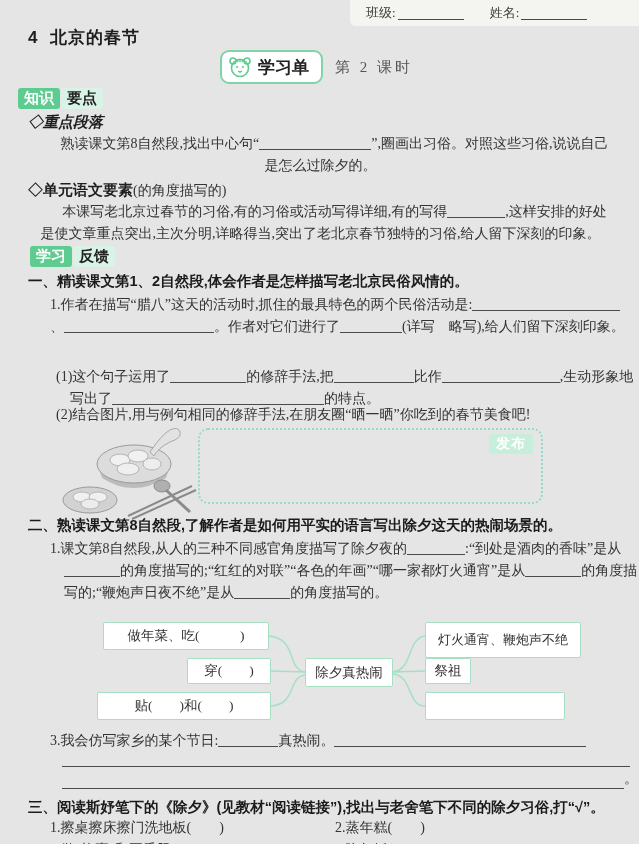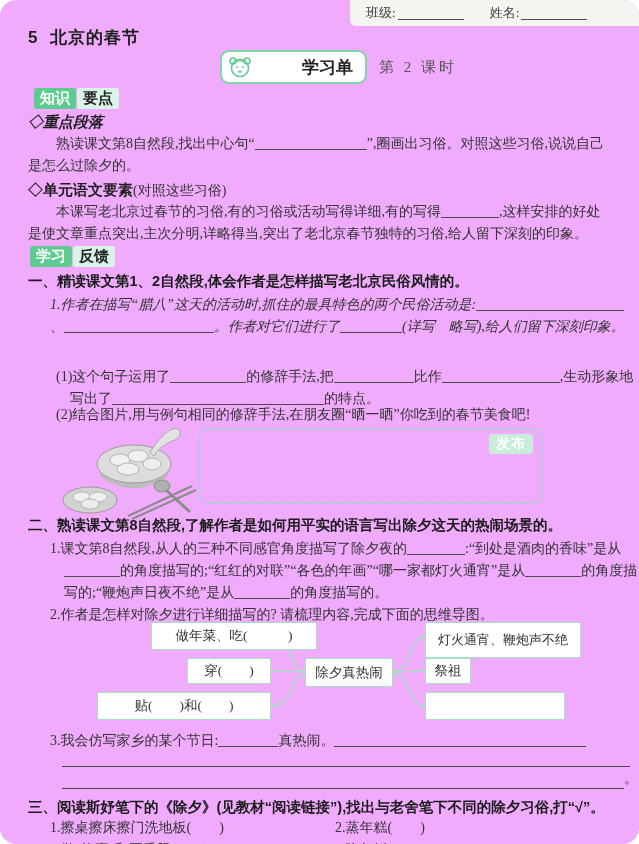--- a/index.html
+++ b/index.html
@@ -1,34 +1,34 @@
 <!DOCTYPE html>
 <html><head>
 <meta charset="utf-8">
 <style>
   html,body{margin:0;padding:0;background:#ffffff;}
-  .page{position:relative;width:639px;height:844px;overflow:hidden;background:#f0abfc;
-        font-family:"Liberation Serif",serif;color:#333;font-size:14px;border-radius:16px;}
+  .page{position:relative;width:639px;height:844px;overflow:hidden;background:#e5e5e5;
+        font-family:"Liberation Serif",serif;color:#333;font-size:14px;}
   .abs{position:absolute;}
   .sans{font-family:"Liberation Sans",sans-serif;}
   .bold{font-weight:bold;color:#1e1e1e;}
   .para{line-height:22px;}
-  .indent{text-indent:2em;}
+  .indent{text-indent:2em;text-align:center;}
   .blank{display:inline-block;border-bottom:1px solid #4a4a4a;height:13px;vertical-align:-2px;}
   
   .hstrip{left:350px;top:0;width:289px;height:26px;background:#f4f4f1;border-radius:0 0 0 6px;
           display:flex;align-items:center;gap:26px;padding-left:16px;box-sizing:border-box;font-size:13px;color:#3a3a3a;}
   .hfield{display:flex;align-items:center;}
   .hfield .blank{width:66px;margin-left:2px;}
   
   .doc-title{left:28px;top:26px;font-size:17px;white-space:pre;letter-spacing:1px;}
   
   .badgerow{left:220px;top:50px;display:flex;align-items:center;}
   .badge-box{border:2px solid #7fd4a8;border-radius:9px;padding:2px 12px 2px 5px;display:flex;align-items:center;gap:5px;background:#fff;}
-  .badge-label{font-size:17px;font-weight:bold;color:#222;font-family:"Liberation Sans",sans-serif;margin-left:44px;}
+  .badge-label{font-size:17px;font-weight:bold;color:#222;font-family:"Liberation Sans",sans-serif;}
   .badge-session{margin-left:12px;color:#555;font-size:15px;letter-spacing:3px;}
   
   .tagrow{display:flex;align-items:center;font-family:"Liberation Sans",sans-serif;font-weight:bold;font-size:15px;}
   .tag-solid{background:#5ecb91;color:#fff;padding:1px 6px;border-radius:3px;}
   .tag-light{background:#d9f3e6;color:#222;padding:1px 6px;border-radius:3px;margin-left:1px;}
   .subhead{font-family:"Liberation Sans",sans-serif;font-weight:bold;font-size:15px;color:#1e1e1e;}
   .subhead .lite{font-weight:normal;font-family:"Liberation Serif",serif;font-size:14px;color:#333;}
   .secthead{font-family:"Liberation Sans",sans-serif;font-weight:bold;font-size:14.5px;color:#1b1b1b;line-height:20px;}
   .qitem{line-height:22px;}
   .hang{padding-left:14px;text-indent:-14px;}
@@ -57,58 +57,58 @@
     <span class="hfield">
       <span>班级:</span>
       <span class="blank"></span>
     </span>
     <span class="hfield">
       <span>姓名:</span>
       <span class="blank"></span>
     </span>
   </div>
 
-  <div class="abs doc-title sans bold">5  北京的春节</div>
+  <div class="abs doc-title sans bold">4  北京的春节</div>
 
   <div class="abs badgerow">
     <span class="badge-box">
       <svg width="26" height="26" viewBox="0 0 26 26">
         <circle cx="13" cy="14" r="8.5" fill="none" stroke="#5ecb91" stroke-width="1.6"></circle>
         <circle cx="6" cy="7" r="3" fill="none" stroke="#5ecb91" stroke-width="1.6"></circle>
         <circle cx="20" cy="7" r="3" fill="none" stroke="#5ecb91" stroke-width="1.6"></circle>
         <path d="M10 5 L11 8 M13 4.5 L13 8 M16 5 L15 8" stroke="#5ecb91" stroke-width="1.4" fill="none"></path>
         <circle cx="10" cy="13" r="1.1" fill="#5ecb91"></circle>
         <circle cx="16" cy="13" r="1.1" fill="#5ecb91"></circle>
         <path d="M11 17 Q13 19 15 17" stroke="#5ecb91" stroke-width="1.3" fill="none"></path>
       </svg>
       <span class="badge-label">学习单</span>
     </span>
     <span class="badge-session">第 2 课时</span>
   </div>
 
-  <div class="abs tagrow" style="left:34px;top:88px;align-items:flex-end;">
+  <div class="abs tagrow" style="left:18px;top:88px;align-items:flex-end;">
     <span class="tag-solid">知识</span>
     <span class="tag-light">要点</span>
   </div>
 
   <div class="abs subhead" style="left:28px;top:113px;font-style:italic;">◇重点段落</div>
   <div class="abs para indent" style="left:28px;top:133px;width:585px;">熟读课文第8自然段,找出中心句“<span class="blank" style="width: 112px;"></span>”,圈画出习俗。对照这些习俗,说说自己是怎么过除夕的。</div>
 
   <div class="abs subhead" style="left:28px;top:181px;">
-    <span>◇单元语文要素</span><span class="lite">(对照这些习俗)</span>
+    <span>◇单元语文要素</span><span class="lite">(的角度描写的)</span>
   </div>
   <div class="abs para indent" style="left:28px;top:201px;width:585px;">本课写老北京过春节的习俗,有的习俗或活动写得详细,有的写得<span class="blank" style="width: 58px;"></span>,这样安排的好处是使文章重点突出,主次分明,详略得当,突出了老北京春节独特的习俗,给人留下深刻的印象。</div>
 
   <div class="abs tagrow" style="left:30px;top:246px;">
     <span class="tag-solid">学习</span>
     <span class="tag-light">反馈</span>
   </div>
 
   <div class="abs secthead" style="left:28px;top:271px;width:600px;">一、精读课文第1、2自然段,体会作者是怎样描写老北京民俗风情的。</div>
-  <div class="abs qitem" style="left:50px;top:294px;width:580px;font-style:italic;">1.作者在描写“腊八”这天的活动时,抓住的最具特色的两个民俗活动是:<span class="blank" style="width: 148px;"></span>、<span class="blank" style="width: 150px;"></span>。作者对它们进行了<span class="blank" style="width: 62px;"></span>(详写　略写),给人们留下深刻印象。</div>
+  <div class="abs qitem" style="left:50px;top:294px;width:580px;">1.作者在描写“腊八”这天的活动时,抓住的最具特色的两个民俗活动是:<span class="blank" style="width: 148px;"></span>、<span class="blank" style="width: 150px;"></span>。作者对它们进行了<span class="blank" style="width: 62px;"></span>(详写　略写),给人们留下深刻印象。</div>
   <div class="abs qitem hang" style="left:56px;top:366px;width:572px;">(1)这个句子运用了<span class="blank" style="width: 76px;"></span>的修辞手法,把<span class="blank" style="width: 80px;"></span>比作<span class="blank" style="width: 118px;"></span>,生动形象地写出了<span class="blank" style="width: 212px;"></span>的特点。</div>
   <div class="abs qitem" style="left:56px;top:404px;width:572px;">(2)结合图片,用与例句相同的修辞手法,在朋友圈“晒一晒”你吃到的春节美食吧!</div>
 
   <svg class="abs" style="left:58px;top:424px;" width="140" height="96" viewBox="0 0 140 96">
     <path d="M40 42 Q75 70 112 42 L108 54 Q75 74 44 54 Z" fill="#bcbcbc"></path>
     <ellipse cx="76" cy="40" rx="37" ry="19" fill="#dcdcdc" stroke="#9a9a9a" stroke-width="1"></ellipse>
     <ellipse cx="62" cy="36" rx="10" ry="6" fill="#f1f1f1" stroke="#b5b5b5"></ellipse>
     <ellipse cx="80" cy="32" rx="10" ry="6" fill="#f1f1f1" stroke="#b5b5b5"></ellipse>
     <ellipse cx="94" cy="40" rx="9" ry="6" fill="#ededed" stroke="#b5b5b5"></ellipse>
     <ellipse cx="70" cy="45" rx="11" ry="6" fill="#efefef" stroke="#b5b5b5"></ellipse>
@@ -122,34 +122,33 @@
     <line x1="70" y1="92" x2="134" y2="62" stroke="#8a8a8a" stroke-width="2"></line>
     <line x1="74" y1="95" x2="138" y2="66" stroke="#8a8a8a" stroke-width="2"></line>
   </svg>
 
   <div class="abs dashbox">
     <span class="publish-chip">发布</span>
   </div>
 
   <div class="abs secthead" style="left:28px;top:515px;width:600px;">二、熟读课文第8自然段,了解作者是如何用平实的语言写出除夕这天的热闹场景的。</div>
   <div class="abs qitem hang" style="left:50px;top:538px;width:580px;">1.课文第8自然段,从人的三种不同感官角度描写了除夕夜的<span class="blank" style="width: 58px;"></span>:“到处是酒肉的香味”是从<span class="blank" style="width: 56px;"></span>的角度描写的;“红红的对联”“各色的年画”“哪一家都灯火通宵”是从<span class="blank" style="width: 56px;"></span>的角度描写的;“鞭炮声日夜不绝”是从<span class="blank" style="width: 56px;"></span>的角度描写的。</div>
-  <div class="abs qitem" style="left:50px;top:604px;width:580px;">2.作者是怎样对除夕进行详细描写的? 请梳理内容,完成下面的思维导图。</div>
 
   <div class="abs mindmap">
     <svg class="mm-svg" width="490" height="100" viewBox="0 0 490 100">
       <g fill="none" stroke="#a5e0c3" stroke-width="1.5">
         <path d="M174,14 C202,16 192,48 210,50"></path>
         <path d="M176,49 L210,50"></path>
         <path d="M176,84 C202,82 192,56 210,53"></path>
         <path d="M298,50 C318,48 312,16 330,14"></path>
         <path d="M298,50 L330,49"></path>
         <path d="M298,52 C318,54 312,84 330,84"></path>
       </g>
     </svg>
-    <div class="mbox" style="left:8px;top:0;width:166px;height:28px;margin-left:48px;">做年菜、吃(　　　)</div>
+    <div class="mbox" style="left:8px;top:0;width:166px;height:28px;">做年菜、吃(　　　)</div>
     <div class="mbox" style="left:92px;top:36px;width:84px;height:26px;">穿(　　)</div>
     <div class="mbox" style="left:2px;top:70px;width:174px;height:28px;">贴(　　)和(　　)</div>
     <div class="mbox" style="left:210px;top:36px;width:88px;height:29px;">除夕真热闹</div>
     <div class="mbox" style="left:330px;top:0;width:156px;height:36px;font-size:13px;">灯火通宵、鞭炮声不绝</div>
     <div class="mbox" style="left:330px;top:36px;width:46px;height:26px;">祭祖</div>
     <div class="mbox" style="left:330px;top:70px;width:140px;height:28px;"></div>
   </div>
 
   <div class="abs qitem" style="left:50px;top:730px;width:582px;">3.我会仿写家乡的某个节日:<span class="blank" style="width: 60px;"></span>真热闹。<span class="blank" style="width: 252px;"></span></div>
   <div class="abs writeline" style="left:62px;top:745px;width:568px;height:21px;"></div>

